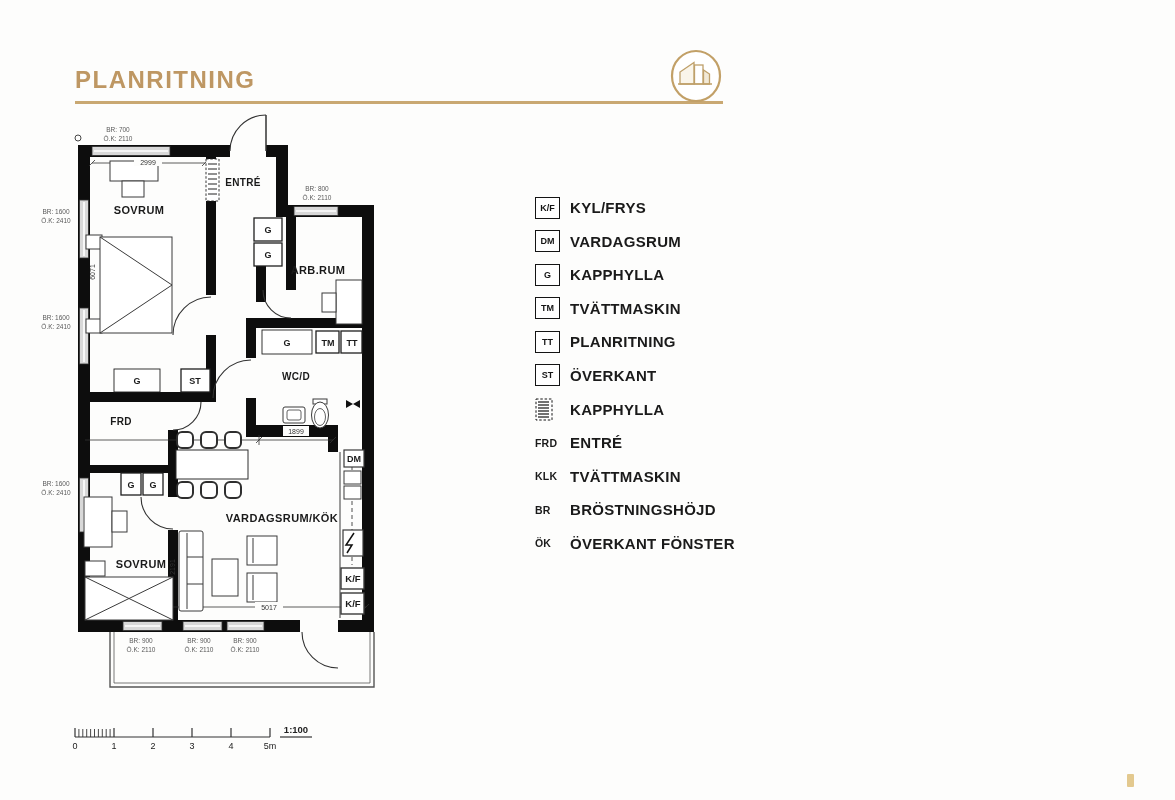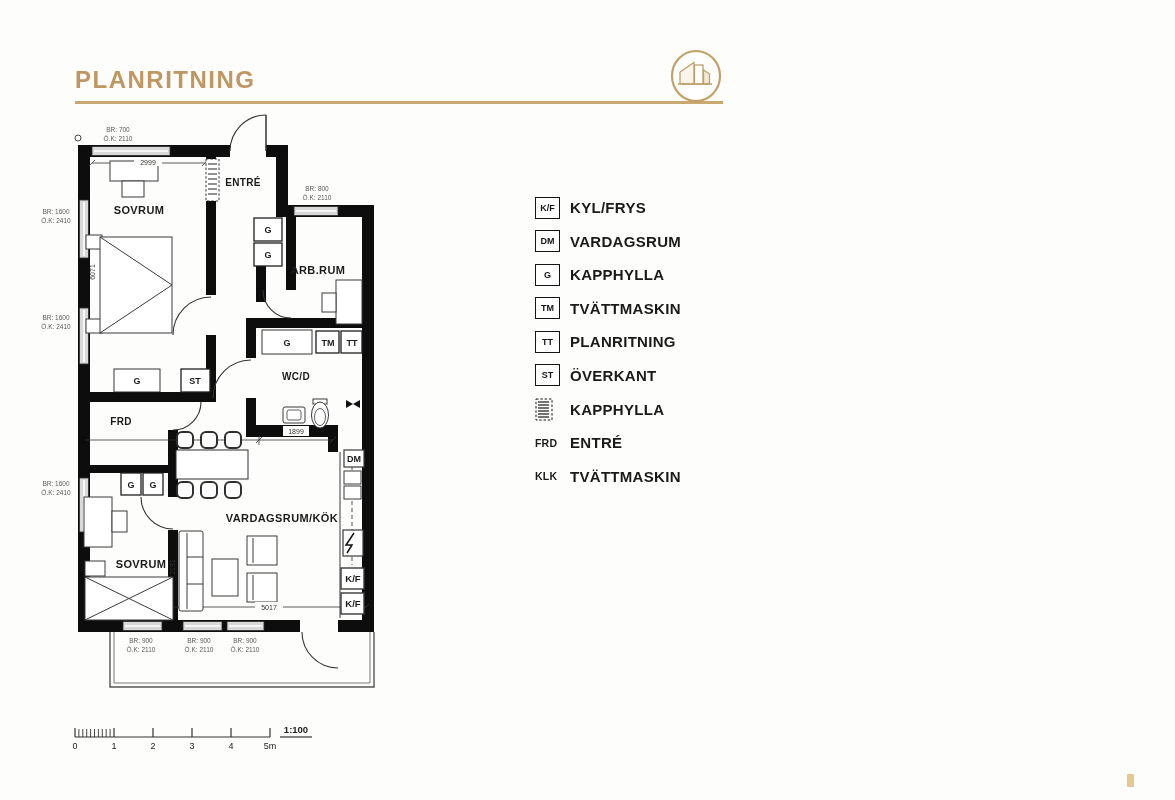--- a/index.html
+++ b/index.html
@@ -414,18 +414,30 @@
       <span class="lbl">ENTRÉ</span>
     </div>
 
     <div class="lrow">
       <span class="sym">
           <span class="abbr">KLK</span>
         </span>
       <span class="lbl">TVÄTTMASKIN</span>
     </div>
 
-
+    <div class="lrow">
+      <span class="sym">
+          <span class="abbr">BR</span>
+        </span>
+      <span class="lbl">BRÖSTNINGSHÖJD</span>
+    </div>
+
+    <div class="lrow">
+      <span class="sym">
+          <span class="abbr">ÖK</span>
+        </span>
+      <span class="lbl">ÖVERKANT FÖNSTER</span>
+    </div>
 
   </div>
 
   <div class="page-marker"></div>
 </div>
 
 </body></html>

